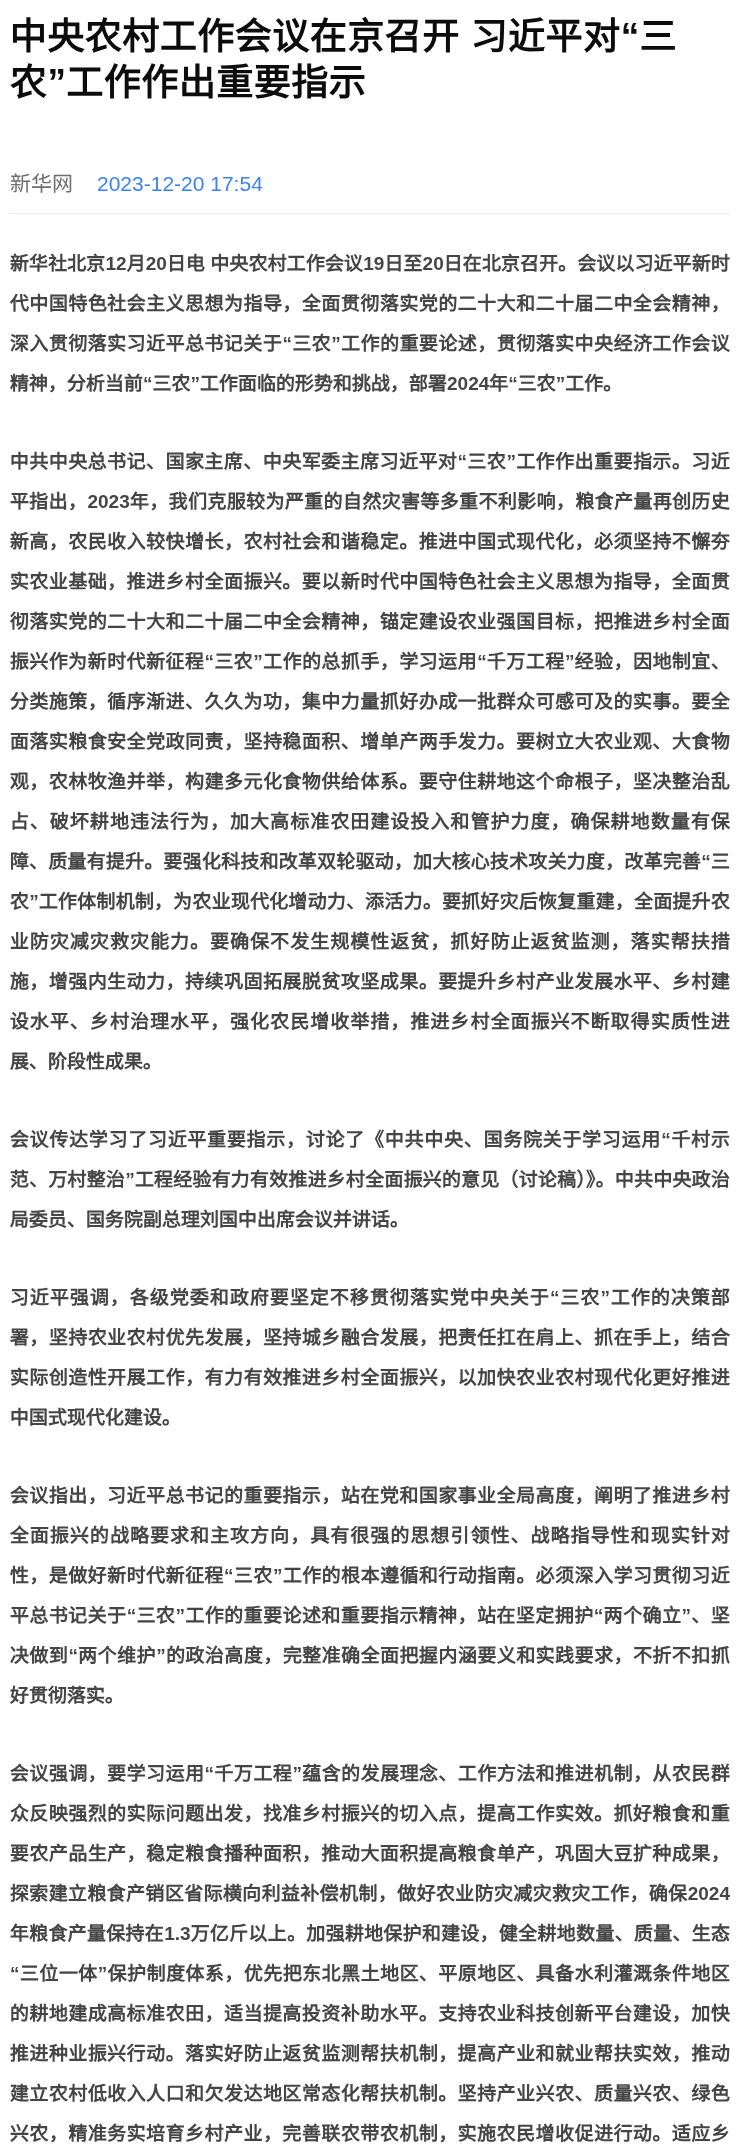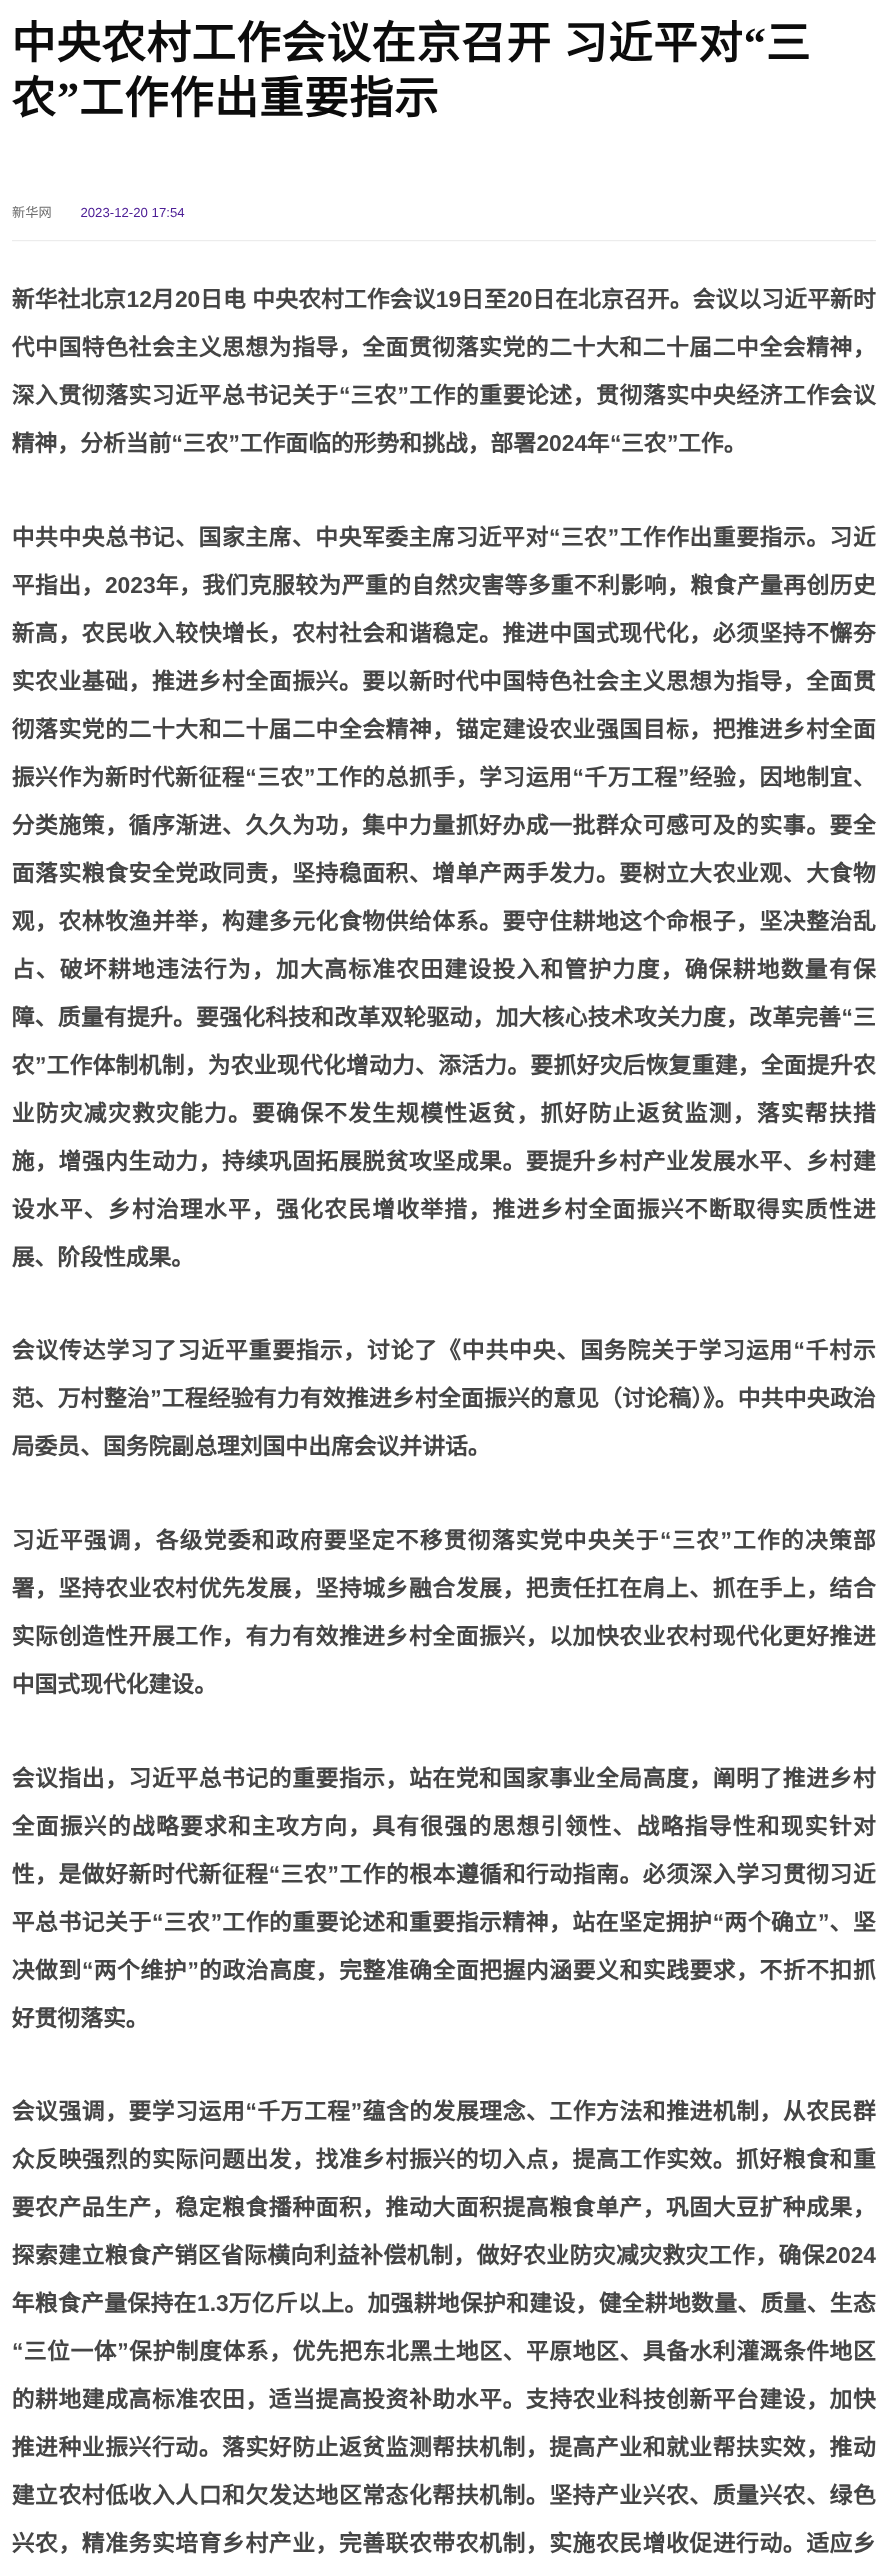--- a/index.html
+++ b/index.html
@@ -16,31 +16,31 @@
     background: #ffffff;
   }
   .article-title {
     margin: 14px 0 0 0;
     font-size: 37px;
     line-height: 46px;
     font-weight: 700;
     color: #0c0c0c;
     letter-spacing: 0.5px;
     white-space: pre-line; 
-    font-family: Liberation Serif, serif;
+    font-family: Liberation Sans, sans-serif;
   }
   .article-meta {
     margin-top: 34px;
     display: flex;
     align-items: baseline;
     gap: 24px;
-    font-size: 11px;
+    font-size: 21px;
   }
   .source-name { color: #6e6e6e; }
-  .publish-time { color: #4c1d95; margin-top: 32px; }
+  .publish-time { color: #3b82f6; margin-top: 32px; }
   .divider {
     border: none;
     border-top: 1px solid #ececec;
     margin: 16px 0 0 0;
   }
   .article-body {
     margin-top: 30px;
     font-size: 19px;
     line-height: 40px;
     color: #454545;

